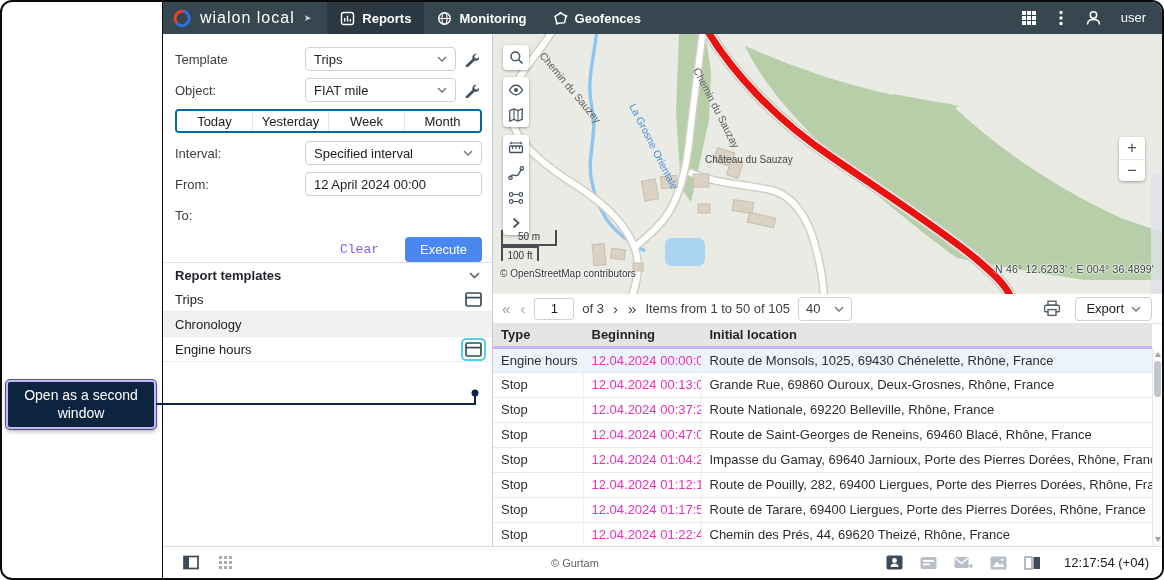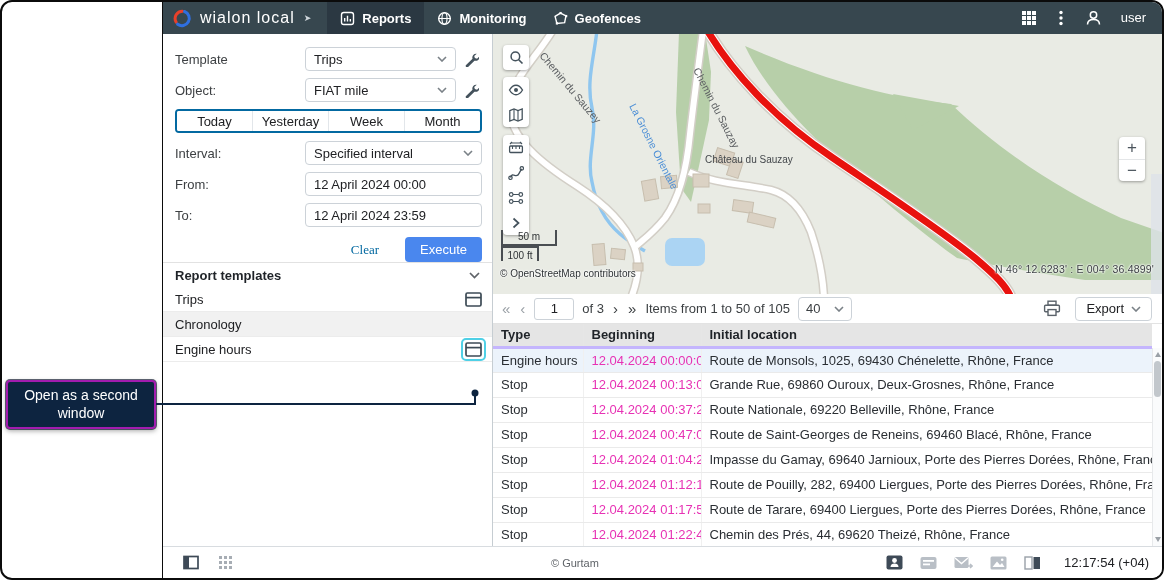--- a/index.html
+++ b/index.html
@@ -31,36 +31,36 @@
   .frow > label { width:130px; flex:none; font-size:13px; color:#3d4043; }
   .ctl { flex:1; display:flex; align-items:center; gap:4px; min-width:0; }
   .select, .tinput { flex:1; height:24px; border:1px solid #ccd2d8; border-radius:4px; background:#fff;
       display:flex; align-items:center; justify-content:space-between; padding:0 8px; font-size:13px; color:#202124; min-width:0; }
   .tinput input { border:none; outline:none; width:100%; font-size:13px; color:#202124; font-family:inherit; background:transparent; }
   .wrench-btn { width:22px; height:22px; flex:none; border:none; background:transparent; display:flex; align-items:center; justify-content:center; cursor:pointer; }
   .ranges { display:flex; height:24px; border:2px solid #0369a1; border-radius:4px; overflow:hidden; margin:0 0 8px 0; }
   .ranges .rbtn { flex:1; border:none; background:#fff; font-size:13px; color:#202124; cursor:pointer; border-left:1px solid #e2e6ea; font-family:inherit; }
   .ranges .rbtn:first-child { border-left:none; }
   .actions { display:flex; justify-content:flex-end; align-items:center; gap:26px; margin:10px 0 0 0; }
-  .btn-clear { border:none; background:transparent; color:#0369a1; font-size:13px; cursor:pointer; font-family:Liberation Serif, serif;margin-left:16px; }
+  .btn-clear { border:none; background:transparent; color:#8b5cf6; font-size:13px; cursor:pointer; font-family:Liberation Mono, monospace;margin-left:16px; }
   .btn-exec  { border:none; background:#4a87ee; color:#fff; font-size:13px; border-radius:4px; padding:5px 15px; cursor:pointer; font-family:inherit; }
 
   .acc { margin-top:0; }
   .acc-header { height:25px; display:flex; align-items:center; justify-content:space-between; padding:0 12px;
       font-size:13px; font-weight:700; color:#1f2328; border-top:1px solid #e2e2e2; cursor:pointer; background:#fff; }
   .acc-header.selected { box-shadow: inset 0 0 0 2px #4fd0e6; }
   .res-item { height:25px; display:flex; align-items:center; justify-content:space-between; padding:0 10px 0 12px;
       font-size:13px; color:#202124; border-bottom:1px solid #ececec; cursor:pointer; background:#fff; }
   .res-item.alt { background:#f1f1f1; }
   .win-ico { width:17px; height:15px; position:relative; flex:none; }
   .win-ico.hl { outline:2px solid #4fd0e6; outline-offset:2px; border-radius:1px; }
 
   
   .callout { position:absolute; left:4px; top:378px; width:150px; height:49px; background:#0d2440; color:#fff;
-      border:2px solid #a21caf; border-radius:4px; box-shadow:0 0 0 1px rgba(10,20,40,.65), 0 2px 5px rgba(0,0,0,.35);
+      border:2px solid #c4b5fd; border-radius:4px; box-shadow:0 0 0 1px rgba(10,20,40,.65), 0 2px 5px rgba(0,0,0,.35);
       display:flex; align-items:center; justify-content:center; text-align:center; font-size:14px; line-height:1.25; padding:2px 6px; z-index:6; }
   .connector { position:absolute; left:154px; top:384px; z-index:6; pointer-events:none; }
 
   
   .map-area { height:260px; flex:none; position:relative; overflow:hidden; background:#e9ebe4; }
   .map-svg { position:absolute; inset:0; }
   .mtool { position:absolute; background:#fff; border-radius:4px; box-shadow:0 1px 3px rgba(0,0,0,.35);
       display:flex; flex-direction:column; align-items:center; }
   .mbtn { width:26px; height:25px; display:flex; align-items:center; justify-content:center; cursor:pointer; }
   .zoomctl { position:absolute; right:17px; top:103px; width:26px; background:#fff; border-radius:4px; box-shadow:0 1px 3px rgba(0,0,0,.35); }
@@ -250,25 +250,20 @@
           <div class="frow">
             <label>From:</label>
             <div class="ctl">
                 <div class="tinput">
                   <input value="12 April 2024 00:00" style="">
                 </div>
               </div>
           </div>
           <div class="frow">
             <label>To:</label>
-            <div class="ctl">
-                <div class="tinput">
-                  <input value="12 April 2024 23:59" style="">
-                </div>
-              </div>
           </div>
           <div class="actions">
             <button class="btn-clear">Clear</button>
             <button class="btn-exec">Execute</button>
           </div>
         </div>
 
         <div class="acc">
           <div class="acc-header">
             <span>Report templates</span>

